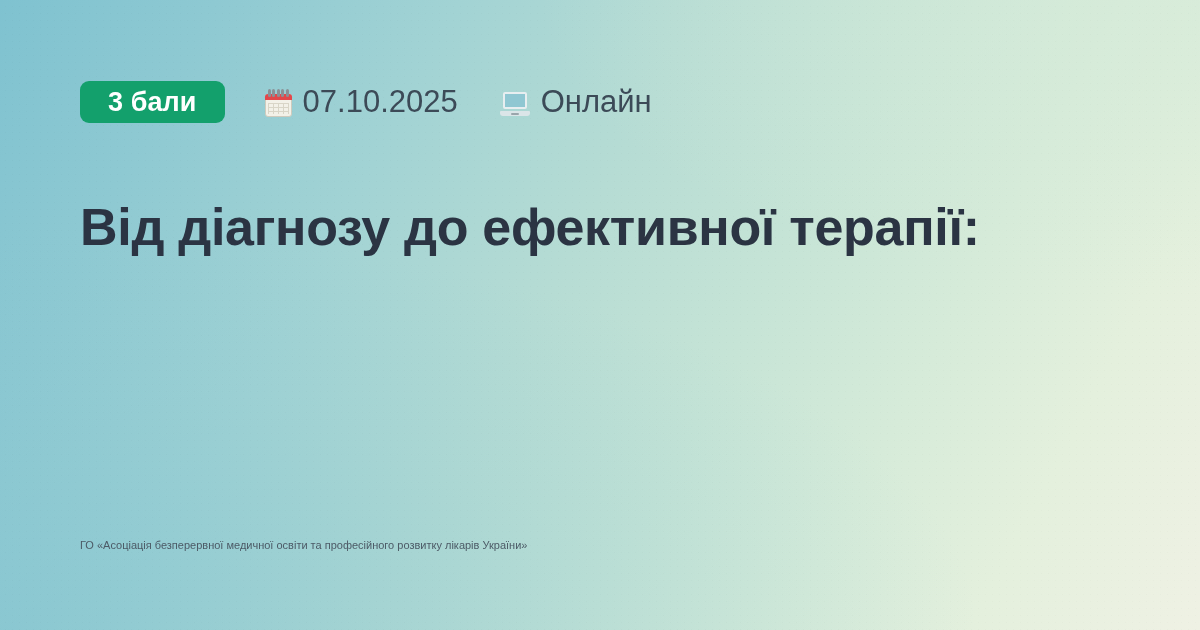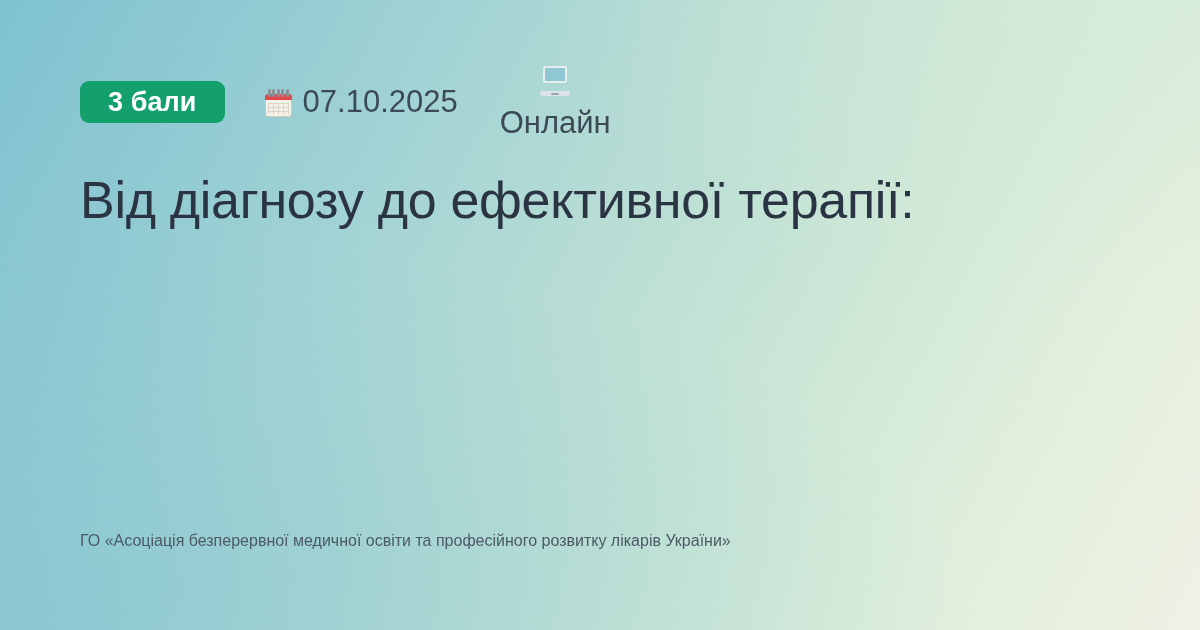--- a/index.html
+++ b/index.html
@@ -87,21 +87,21 @@
     display:inline-flex;
     align-items:center;
     gap:11px;
     color:#3c4a57;
     font-size:31px;
     font-weight:400;
     white-space:nowrap;
   }
 
   .meta-item.date   { margin-left:40px;text-align:center; }
-  .meta-item.format { margin-left:42px;flex-direction:column; }
+  .meta-item.format { margin-left:42px; }
 
   
   .cal-icon {
     position:relative;
     width:27px; height:28px;
     flex:0 0 27px;
     top:1px;
   }
   .cal-icon .cal-body {
     position:absolute; left:0; top:5px;
@@ -159,35 +159,35 @@
   }
   .laptop-icon .pad {
     position:absolute; left:11px; bottom:1px;
     width:8px; height:2px;
     background:#9aa5ab;
     border-radius:1px;
   }
 
   
   .title {
-    margin-top:44px;
+    margin-top:71px;
     color:#2b3443;
     font-size:52px;
-    font-weight:400;
+    font-weight:700;
     line-height:1.17;
     letter-spacing:-0.3px;
     max-width:1000px;
   }
 
   
   .footer {
     margin-top:auto;
     margin-bottom:76px;
     color:#4c5a66;
-    font-size:16px;
+    font-size:11px;
     font-weight:400;
     line-height:1.55;
     max-width:930px;
   }
 </style>
 </head>
 <body>
 
 <div class="card">
   <div class="content">

